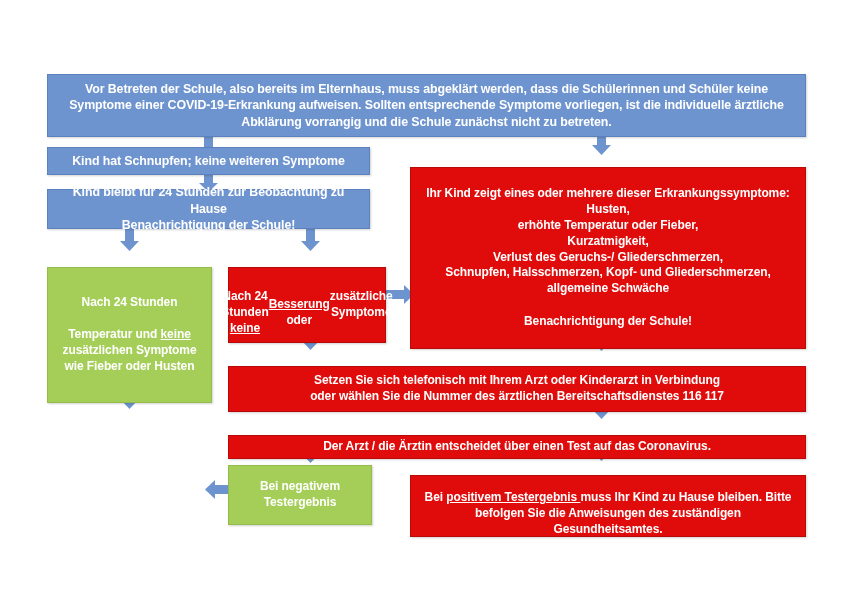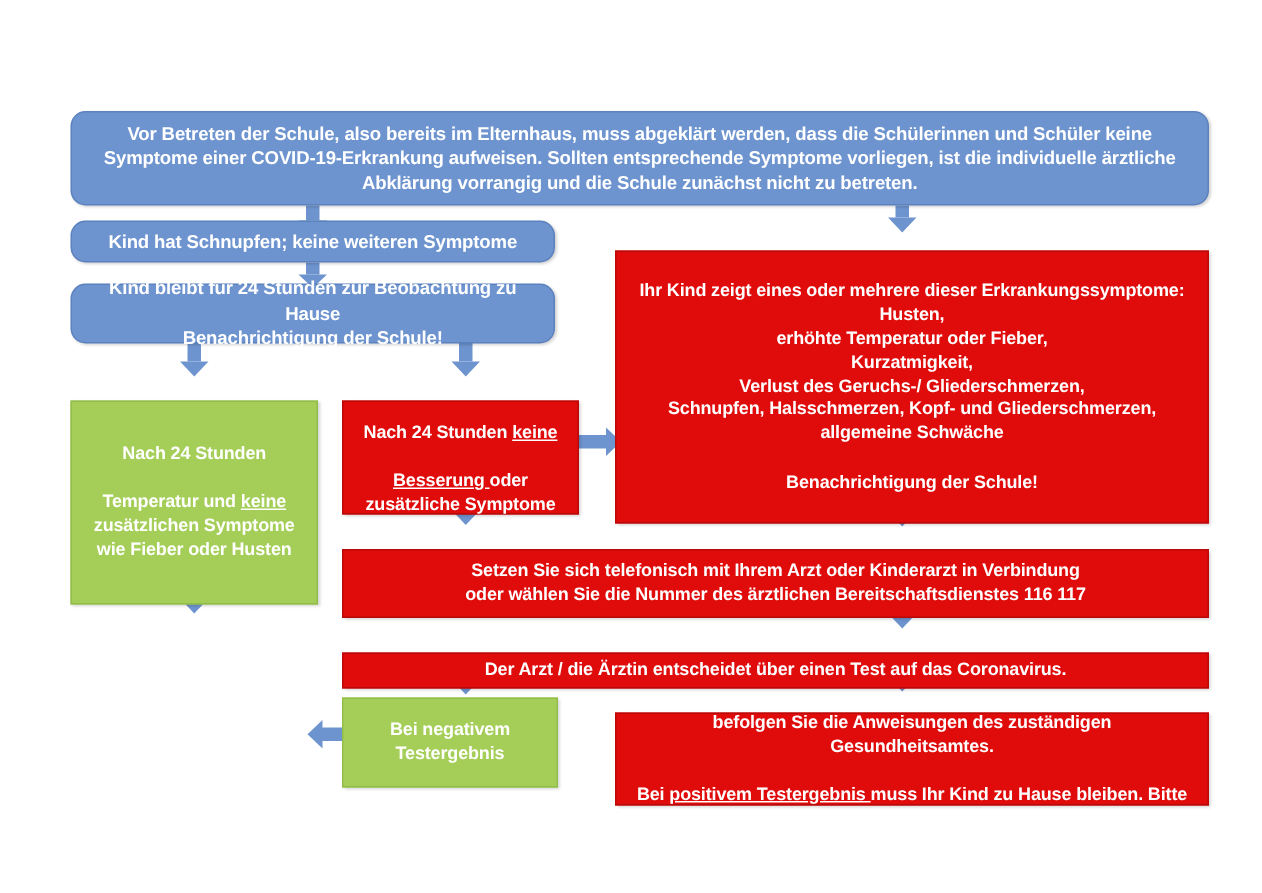--- a/index.html
+++ b/index.html
@@ -48,21 +48,21 @@
     border: 1px solid #b90909;
   }
   .shadow-soft {
     box-shadow: 1px 1px 2px rgba(0,0,0,0.18);
   }
   .arrow-svg {
     position: absolute;
     overflow: visible;
   }
   u { text-decoration: underline; text-underline-offset: 1px; }
-  .fs13 { font-size: 12.4px; border-radius: 10px; }
+  .fs13 { font-size: 12.4px; }
   .fs12 { font-size: 12.0px; margin-top: 16px; }
 </style>
 </head>
 <body>
 
 <div id="canvas">
 
   <svg class="arrow-svg" style="left:0; top:0; width:841px; height:595px;" viewBox="0 0 841 595">
     <defs>
       <marker id="ah-down" markerWidth="10" markerHeight="8" refX="5" refY="8" orient="auto" markerUnits="userSpaceOnUse">
@@ -163,21 +163,21 @@
 
   <div class="box green shadow-soft fs12" style="left:47px; top:251px; width:165px; height:136px; flex-direction:column; justify-content:center;">
     <div>Nach 24 Stunden</div>
     <div>
       <span>Temperatur und </span><u>keine</u>
     </div>
     <div>zusätzlichen Symptome</div>
     <div>wie Fieber oder Husten</div>
   </div>
 
-  <div class="box red shadow-soft fs12" style="left:228px; top:251px; width:158px; height:76px; flex-direction:column; justify-content:center;">
+  <div class="box red shadow-soft fs12" style="left:228px; top:251px; width:158px; height:76px; flex-direction:row; justify-content:center;">
     <div>
       <span>Nach 24 Stunden </span><u>keine</u>
     </div>
     <div>
       <u>Besserung </u><span>oder</span>
     </div>
     <div>zusätzliche Symptome</div>
   </div>
 
   <div class="box red shadow-soft fs12" style="left:228px; top:350px; width:578px; height:46px;">
@@ -189,19 +189,19 @@
     <span>Der Arzt / die Ärztin entscheidet über einen Test auf das Coronavirus.</span>
   </div>
 
 
   <div class="box green shadow-soft fs12" style="left:228px; top:449px; width:144px; height:60px;">
     <span>Bei negativem
 Testergebnis</span>
   </div>
 
   <div class="box red shadow-soft fs12" style="left:410px; top:459px; width:396px; height:62px; flex-direction:column; justify-content:center;">
+    <div>
+      <span>Bei </span><u>positivem Testergebnis </u><span>muss Ihr Kind zu Hause bleiben. Bitte</span>
+    </div>
     <div>befolgen Sie die Anweisungen des zuständigen Gesundheitsamtes.</div>
-    <div>
-      <span>Bei </span><u>positivem Testergebnis </u><span>muss Ihr Kind zu Hause bleiben. Bitte</span>
-    </div>
   </div>
 
 </div>
 
 </body></html>

